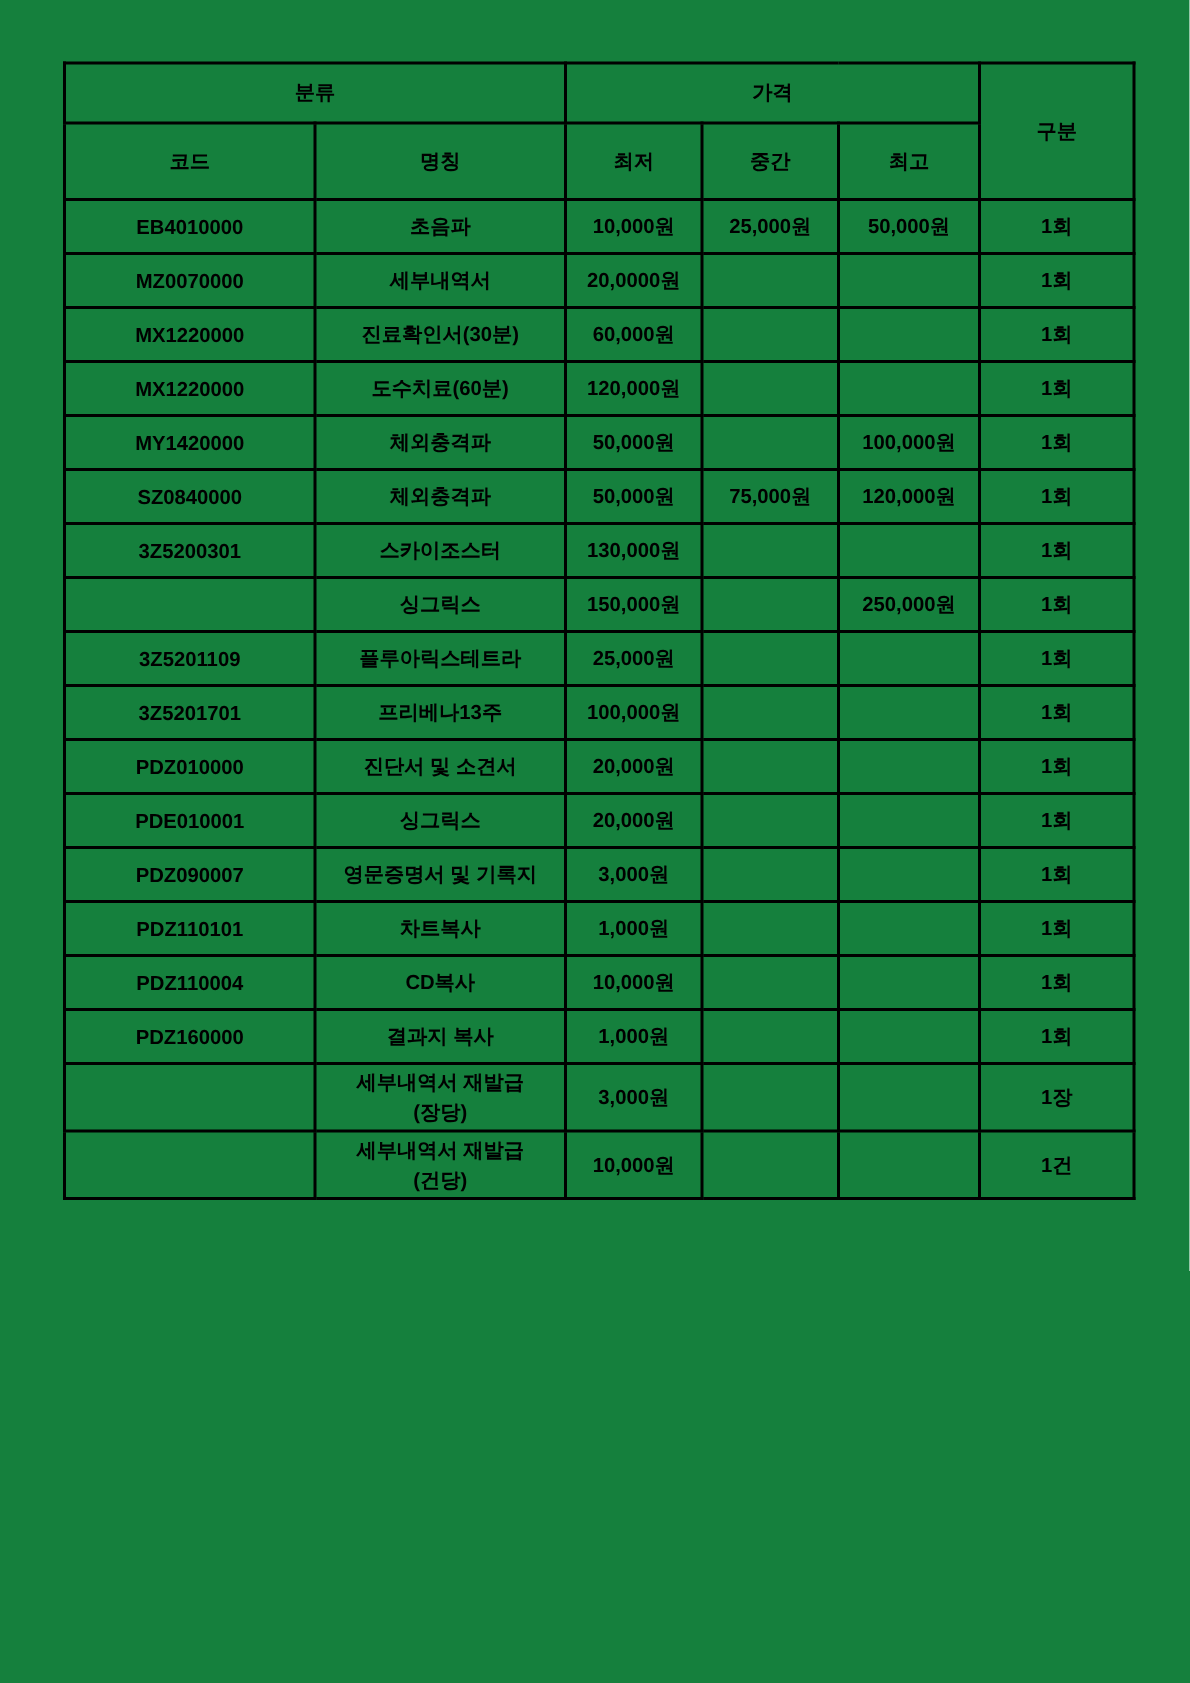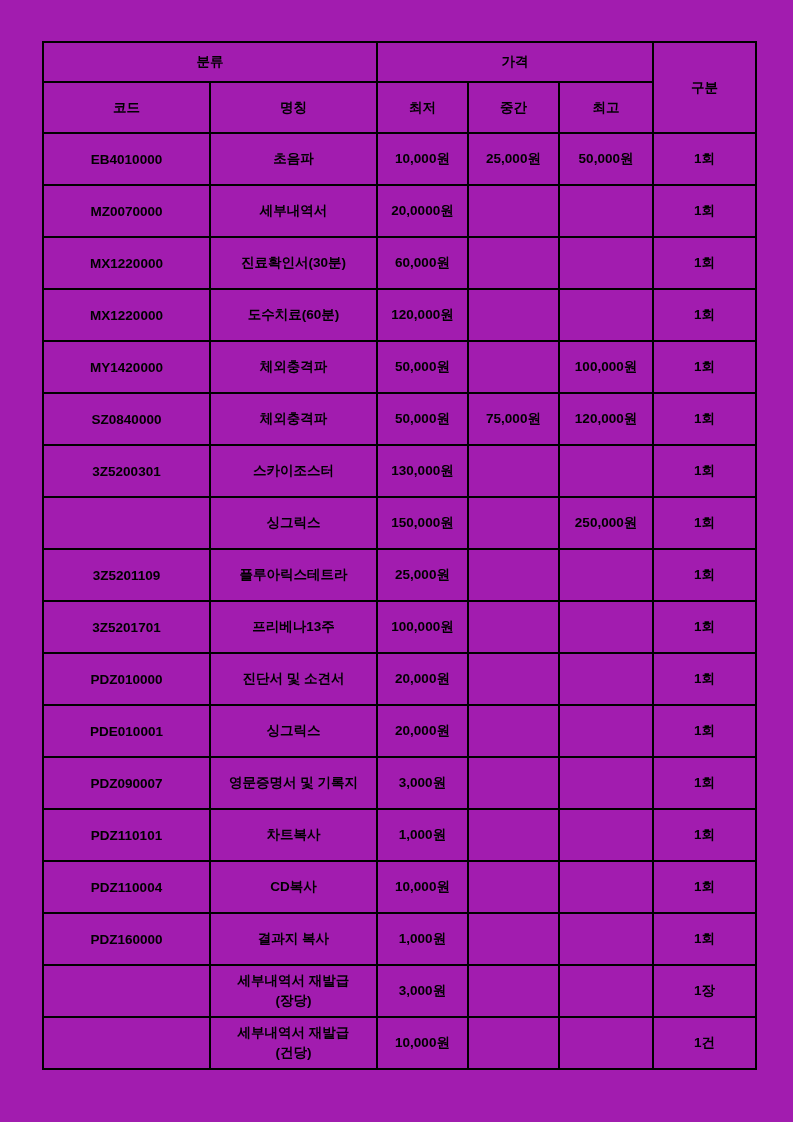--- a/index.html
+++ b/index.html
@@ -5,21 +5,21 @@
   * { margin: 0; padding: 0; box-sizing: border-box; }
   html, body { background: #ffffff; }
   body {
     font-family: "Liberation Sans", "DejaVu Sans", sans-serif;
     color: #000000;
   }
   .page {
     position: relative;
     width: 793px;
     height: 1122px;
-    background: #a21caf;
+    background: #15803d;
     overflow: hidden;
   }
   table.price-table {
     position: absolute;
     left: 42px;
     top: 41px;
     width: 713px;
     border-collapse: collapse;
     table-layout: fixed;
   }
@@ -29,21 +29,21 @@
     text-align: center;
     vertical-align: middle;
     font-size: 13.5px;
     font-weight: bold;
     color: #000000;
     padding: 2px 3px;
     overflow: hidden;
   }
   .price-table thead tr.header-row-1 { height: 40px; }
   .price-table thead tr.header-row-2 { height: 51px; }
-  .price-table tbody tr { height: 52px; }
+  .price-table tbody tr { height: 36px; }
   .cell-name { white-space: pre-line; line-height: 1.45; margin-left: 16px; }
 </style>
 </head>
 <body>
 
 <div class="page">
   <table class="price-table">
     <colgroup>
       <col style="width:167px">
       <col style="width:167px">

